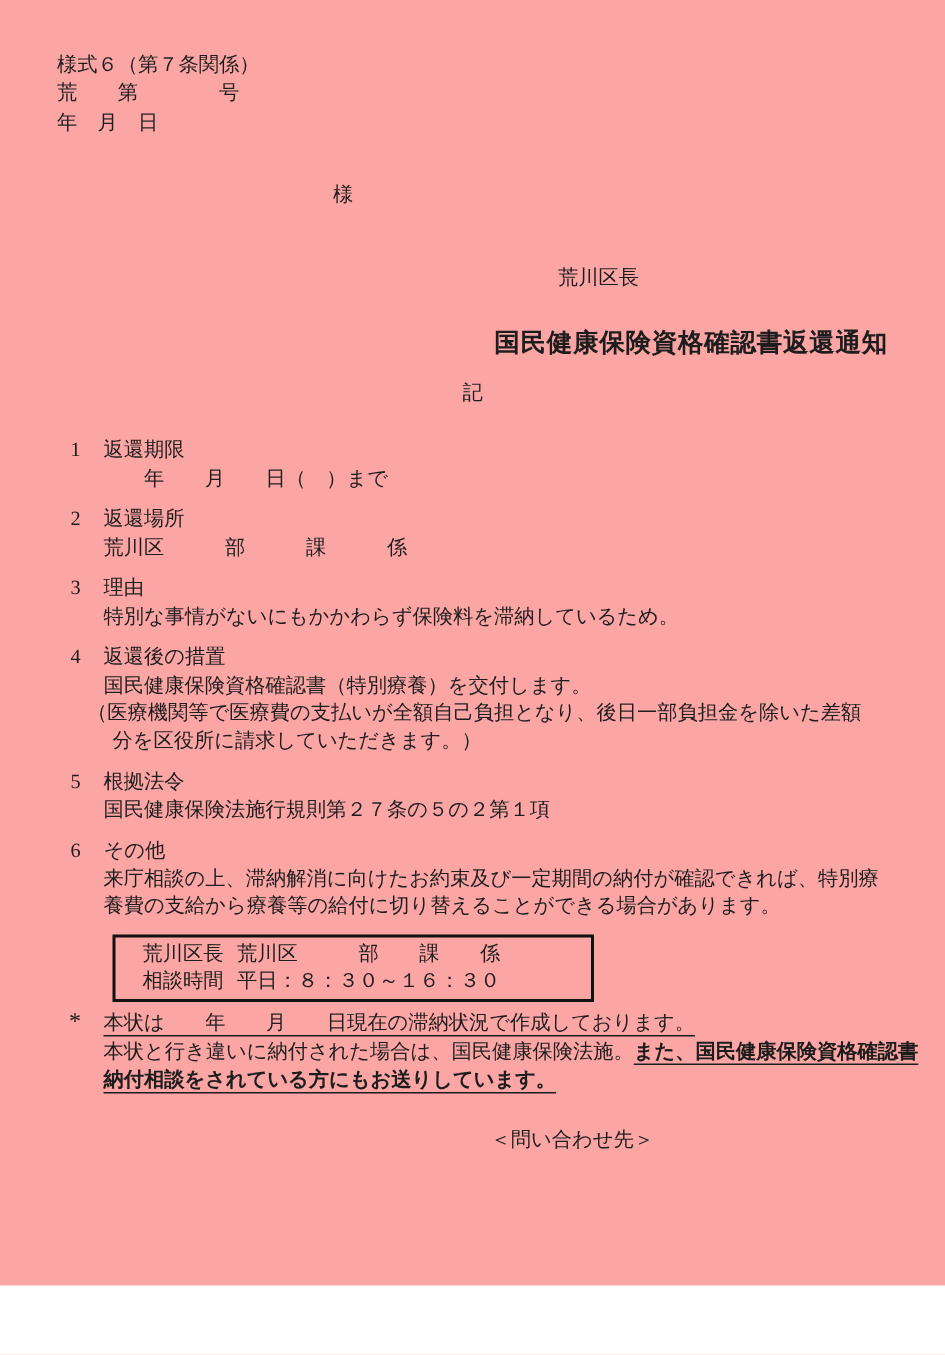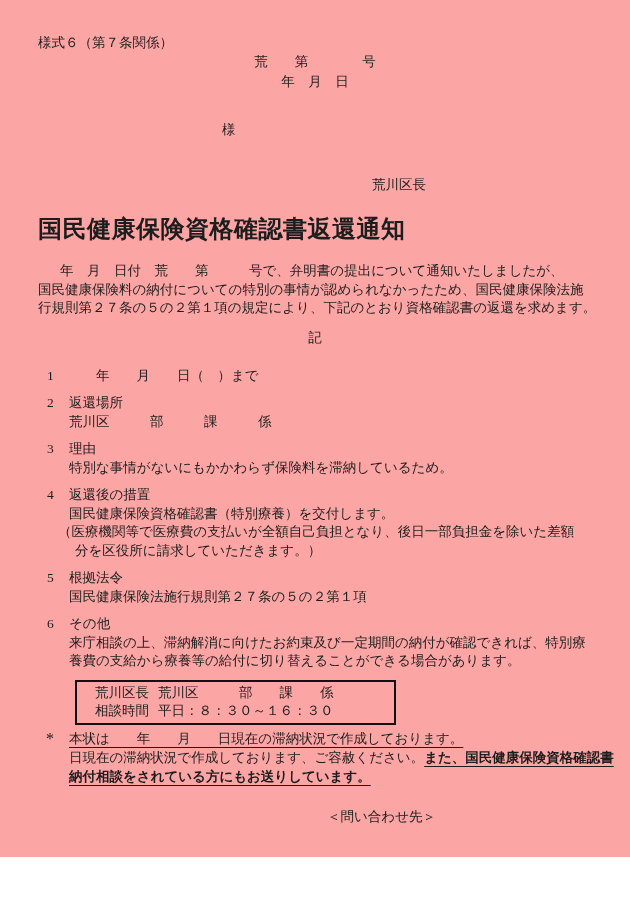--- a/index.html
+++ b/index.html
@@ -12,27 +12,27 @@
     position: relative;
     width: 630px; height: 857px;
     background: #fca5a5;
     color: #1d1d1d;
     padding: 33px 38px 0 38px;
     font-size: 13.5px;
     line-height: 18.5px;
     overflow: hidden;
   }
   .form-id { line-height: 19px; white-space: nowrap; }
-  .doc-no { text-align: center; line-height: 20px; white-space: nowrap; }
+  .doc-no { text-align: left; line-height: 20px; white-space: nowrap; }
   .addressee { margin-top: 28px; padding-left: 184px; line-height: 19px; }
   .sender { margin-top: 36px; padding-left: 334px; line-height: 19px; }
   .title {
     margin-top: 22px;
-    font-size: 24px; line-height: 26px;
-    font-weight: bold; text-align: left;
+    font-size: 17px; line-height: 26px;
+    font-weight: bold; text-align: right;
     letter-spacing: 0.5px; white-space: nowrap;
   }
   .para { margin-top: 20px; }
   .pline { white-space: nowrap; }
   .p-indent { text-indent: 22px; }
   .ki { margin-top: 10px; text-align: center; line-height: 19px; }
   .list { margin-top: 20px; }
   .item { display: flex; margin-bottom: 9px; }
   .item-num { flex: none; width: 31px; padding-left: 9px; }
   .item-body { flex: 1; min-width: 0; }
@@ -69,33 +69,29 @@
   </div>
 
   <div class="addressee">
     <span>様</span>
   </div>
 
   <div class="sender">荒川区長</div>
 
   <div class="title">国民健康保険資格確認書返還通知</div>
 
-  <div class="para">
-    <div class="pline p-indent">年　月　日付　荒　　第　　　号で、弁明書の提出について通知いたしましたが、</div>
-    <div class="pline">国民健康保険料の納付についての特別の事情が認められなかったため、国民健康保険法施</div>
-    <div class="pline">行規則第２７条の５の２第１項の規定により、下記のとおり資格確認書の返還を求めます。</div>
-  </div>
 
   <div class="ki">記</div>
 
   <div class="list">
 
     <div class="item">
       <div class="item-num">1</div>
       <div class="item-body">
+        <div class="item-heading">返還期限</div>
         <div class="item-line indent-date">年　　月　　日（　）まで</div>
       </div>
     </div>
 
     <div class="item">
       <div class="item-num">2</div>
       <div class="item-body">
         <div class="item-heading">返還場所</div>
         <div class="item-line">荒川区　　　部　　　課　　　係</div>
       </div>
@@ -144,20 +140,20 @@
     </div>
     <div class="box-row">
       <span>相談時間</span><span class="box-value">平日：８：３０～１６：３０</span>
     </div>
   </div>
 
   <div class="note">
     <div class="note-marker">*</div>
     <div class="note-lines">
       <div class="nline u">本状は　　年　　月　　日現在の滞納状況で作成しております。</div>
-      <div class="nline"><span>日現在の滞納状況で作成しております、ご容赦ください。</span><span class="emph">また、国民健康保険資格確認書</span></div>
+      <div class="nline"><span>本状と行き違いに納付された場合は、国民健康保険法施。</span><span class="emph">また、国民健康保険資格確認書</span></div>
       <div class="nline"><span class="emph">納付相談をされている方にもお送りしています。</span></div>
     </div>
   </div>
 
   <div class="footer-contact">＜問い合わせ先＞</div>
 
 </div>
 
 </body></html>

